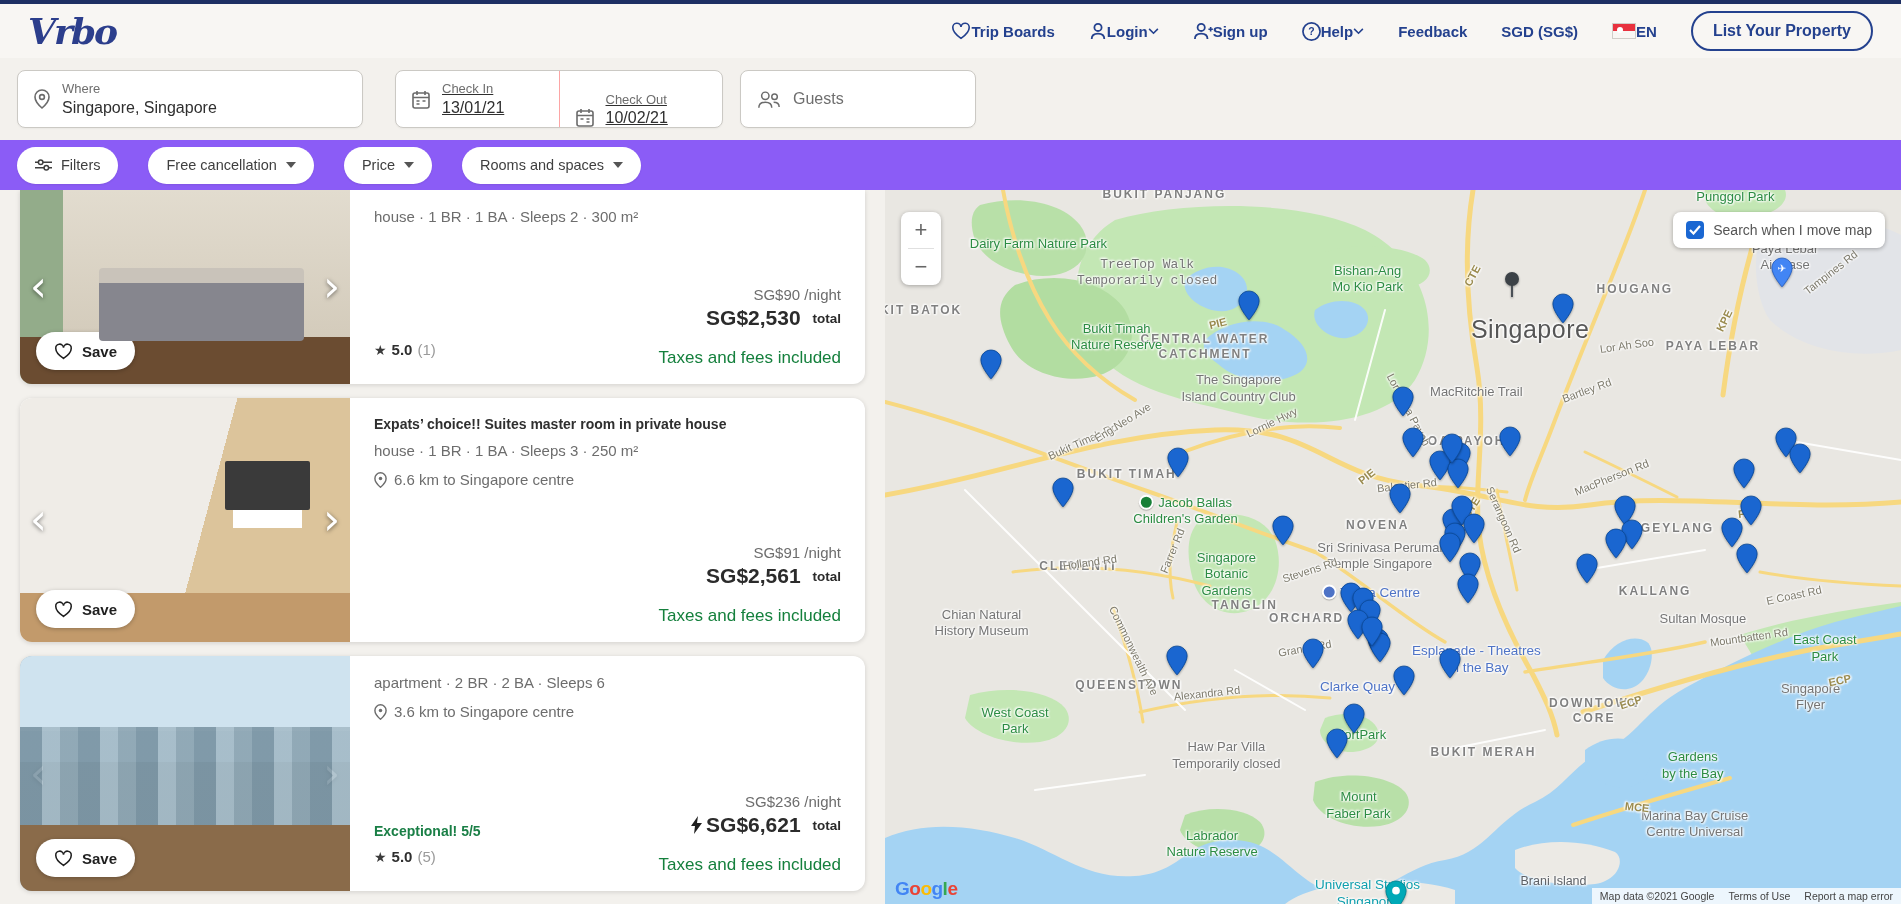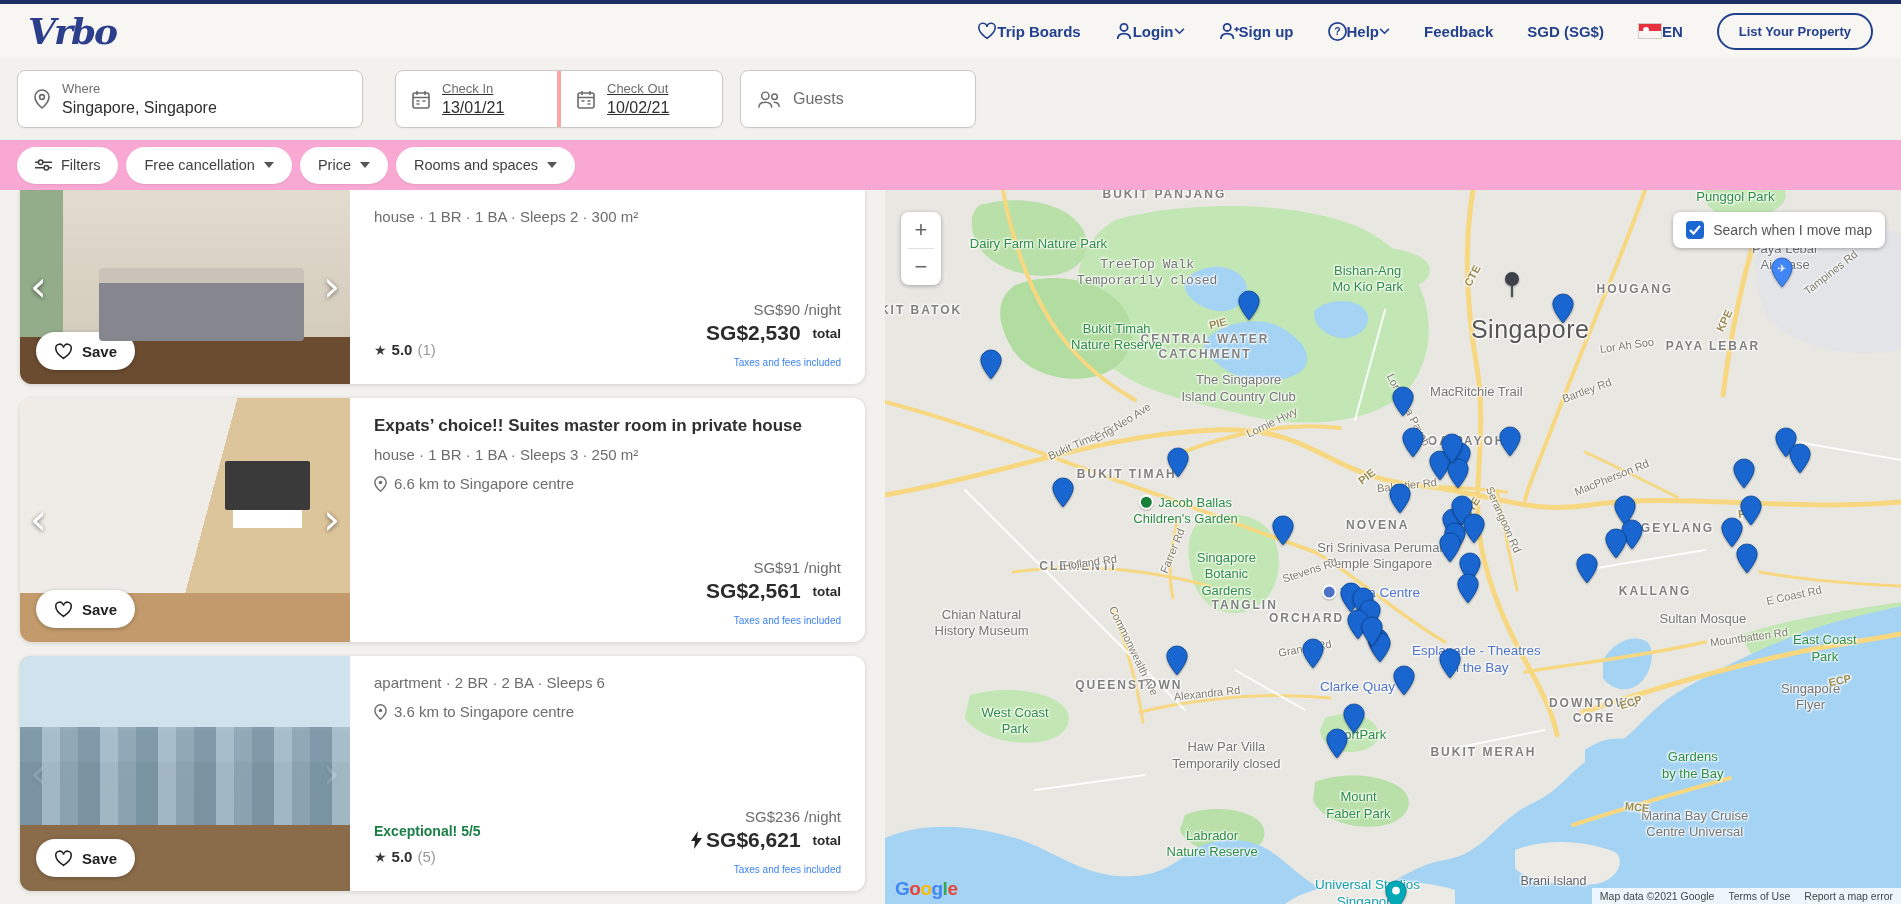--- a/index.html
+++ b/index.html
@@ -9,43 +9,43 @@
   
   .topline { height:4px; background:#1e2f63; }
   header { height:54px; background:#f8f6f3; display:flex; align-items:center; padding:0 28px; }
   .logo { font-family:"DejaVu Serif", serif; font-style:italic; font-weight:700; font-size:36px;
           color:#2c3e8c; letter-spacing:-2px; line-height:1; }
   nav { margin-left:auto; display:flex; align-items:center; gap:34px; }
   .navitem { display:flex; align-items:center; color:#24418e; font-size:15px; font-weight:700;
              text-decoration:none; cursor:pointer; white-space:nowrap; }
   .navitem svg { display:block; }
   .cta { border:2px solid #24418e; border-radius:22px; padding:9px 20px; color:#24418e; font-weight:700;
-         font-size:13px; background:transparent; cursor:pointer; white-space:nowrap; }
+         font-size:16px; background:transparent; cursor:pointer; white-space:nowrap; }
   .flag { width:24px; height:16px; position:relative; display:inline-block; border:1px solid #d0cdc8; }
   .flag::before { content:""; position:absolute; inset:0 0 50% 0; background:#e8313e; }
   .flag::after { content:""; position:absolute; left:4px; top:3px; width:6px; height:6px; border-radius:50%;
                  background:#fff; }
 
   
   .searchbar { height:82px; background:#f3f1ed; display:flex; align-items:center; padding:0 17px; gap:32px; }
   .sbox { background:#fff; border:1px solid #cbc9c4; border-radius:8px; height:58px; display:flex;
           align-items:center; box-shadow:0 1px 2px rgba(0,0,0,.04); }
   .sbox .seg { display:flex; align-items:center; gap:12px; padding:0 16px; height:100%; }
-  .sbox .seg + .seg { border-left:4px solid #fca5a5; }
+  .sbox .seg + .seg { border-left:1px solid #fca5a5;align-items:flex-end; }
   .slabel { font-size:13px; color:#6e6e6e; line-height:1.25; }
   .sval { font-size:16px; color:#2f2f2f; line-height:1.2; }
   .sval.ph { color:#6e6e6e; }
   .w-where { width:346px; }
   .w-dates { width:328px; }
   .w-dates .seg { flex:1;text-decoration:underline; }
   .w-guests { width:236px; margin-left:-15px; }
   .sico { color:#6b6b6b; flex:none; }
 
   
-  .filters { height:50px; display:flex; align-items:center; gap:8px; padding:0 17px; background:#f9a8d4; }
+  .filters { height:50px; display:flex; align-items:center; gap:30px; padding:0 17px; background:#8b5cf6; }
   .pill { background:#fff; border:none; border-radius:19px; height:37px; padding:0 18px; display:flex;
           align-items:center; gap:9px; font-size:14.5px; color:#3f3f3f; font-family:"Liberation Sans",sans-serif;
           box-shadow:0 1px 2px rgba(0,0,0,.08); cursor:pointer; white-space:nowrap; }
   .pill .chev { width:0; height:0; border-left:5px solid transparent; border-right:5px solid transparent;
                 border-top:6px solid #555; }
 
   
   .main { display:flex; height:714px; }
   .list-panel { width:885px; padding:0 20px; overflow:hidden; background:#f3f1ed; }
   .map-panel { flex:1; position:relative; overflow:hidden; background:#e9e7e2; }
@@ -76,34 +76,34 @@
   .photo-living-room::after { content:""; position:absolute; right:12%; top:26%; width:26%; height:20%;
       background:#3a3a3a; border-radius:2px; box-shadow:0 26px 0 -8px #fff; }
   .photo-balcony-city-view { background-image:
       linear-gradient(to top, #8a6b4a 0 28%, rgba(0,0,0,0) 28%),
       linear-gradient(to bottom, #cfe3ef 0 32%, #b9d2e2 32% 45%, rgba(0,0,0,0) 45%),
       linear-gradient(#9db0ba, #8fa3ad); }
   .photo-balcony-city-view::after { content:""; position:absolute; left:0; top:30%; width:100%; height:42%;
       background:repeating-linear-gradient(90deg, #76909f 0 22px, #a4bac6 22px 40px, #8aa2af 40px 58px); opacity:.85; }
 
   .cbody { flex:1; position:relative; padding:18px 24px; }
-  .ctitle { font-size:17px; font-weight:700; color:#2f2f2f; margin-bottom:10px; }
+  .ctitle { font-size:14px; font-weight:700; color:#2f2f2f; margin-bottom:10px; }
   .cmeta { font-size:15px; color:#6d6d6d; margin-bottom:12px; }
   .cdist { font-size:15px; color:#6d6d6d; display:flex; align-items:center; gap:7px; }
   .badge { position:absolute; left:24px; bottom:52px; color:#1a7f46; font-weight:700; font-size:14px; }
   .rating { position:absolute; left:24px; bottom:26px; font-size:15px; display:flex; align-items:center; gap:5px; }
   .rating .star { color:#3b3b3b; font-size:14px; }
   .rating .rval { font-weight:700; color:#2f2f2f; }
   .rating .rcount { color:#9a9a9a; }
   .price { position:absolute; right:24px; bottom:16px; text-align:right; }
   .price .pn { font-size:15px; color:#6d6d6d; }
   .price .pt { font-size:21px; font-weight:700; color:#2b2b2b; margin-top:3px; display:flex; align-items:center;
                justify-content:flex-end; gap:3px; }
   .price .pt .tl { font-size:13.5px; }
-  .price .tax { font-size:10px; color:#3b82f6; margin-top:12px; }
+  .price .tax { font-size:17px; color:#15803d; margin-top:18px; }
 
   
   .map-svg { position:absolute; inset:0; width:100%; height:100%; }
   .ml { position:absolute; transform:translate(-50%,-50%); white-space:pre-line; text-align:center;
         text-shadow:0 0 3px #fff, 0 0 3px #fff, 1px 1px 2px #fff, -1px -1px 2px #fff; pointer-events:none; line-height:1.25; }
   .ml.d    { color:#808080; font-size:12px; font-weight:700; letter-spacing:2px; }
   .ml.city { color:#565656; font-size:25px; letter-spacing:.5px; }
   .ml.park { color:#2c8c43; font-size:13px; }
   .ml.poi  { color:#757575; font-size:13px; }
   .ml.poib { color:#4e73c6; font-size:13.5px; }

